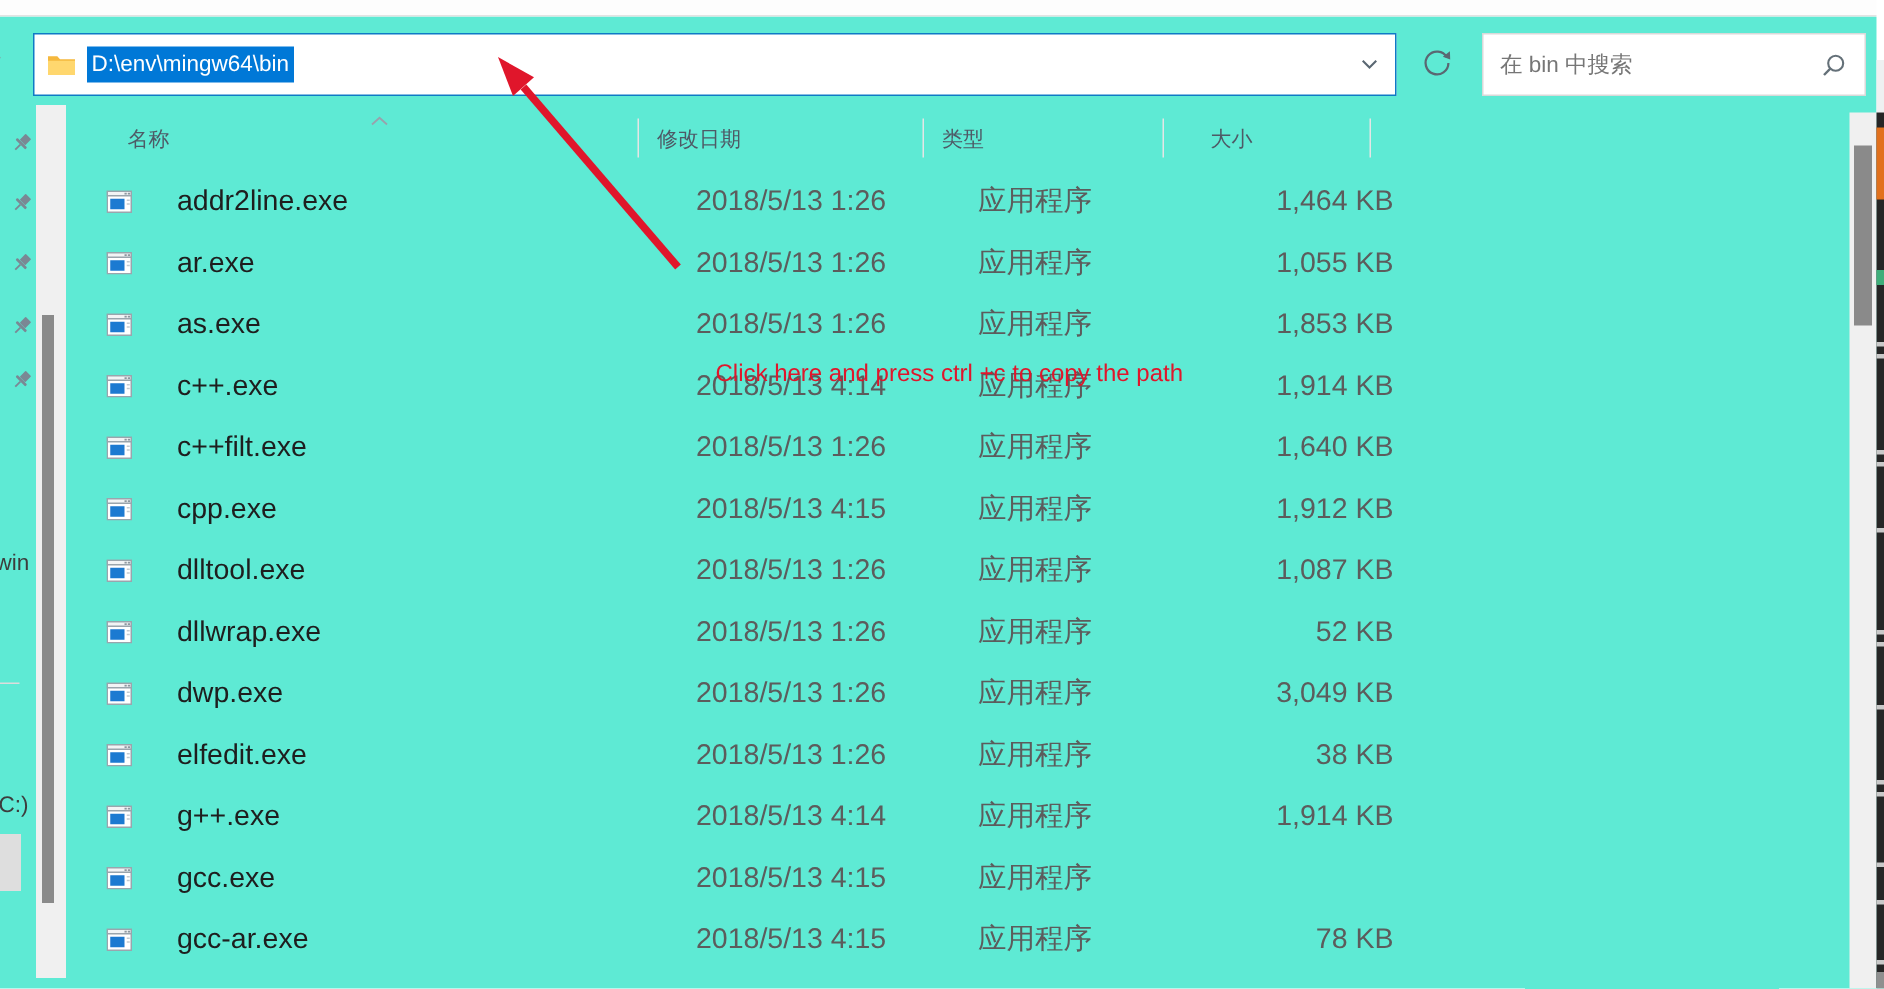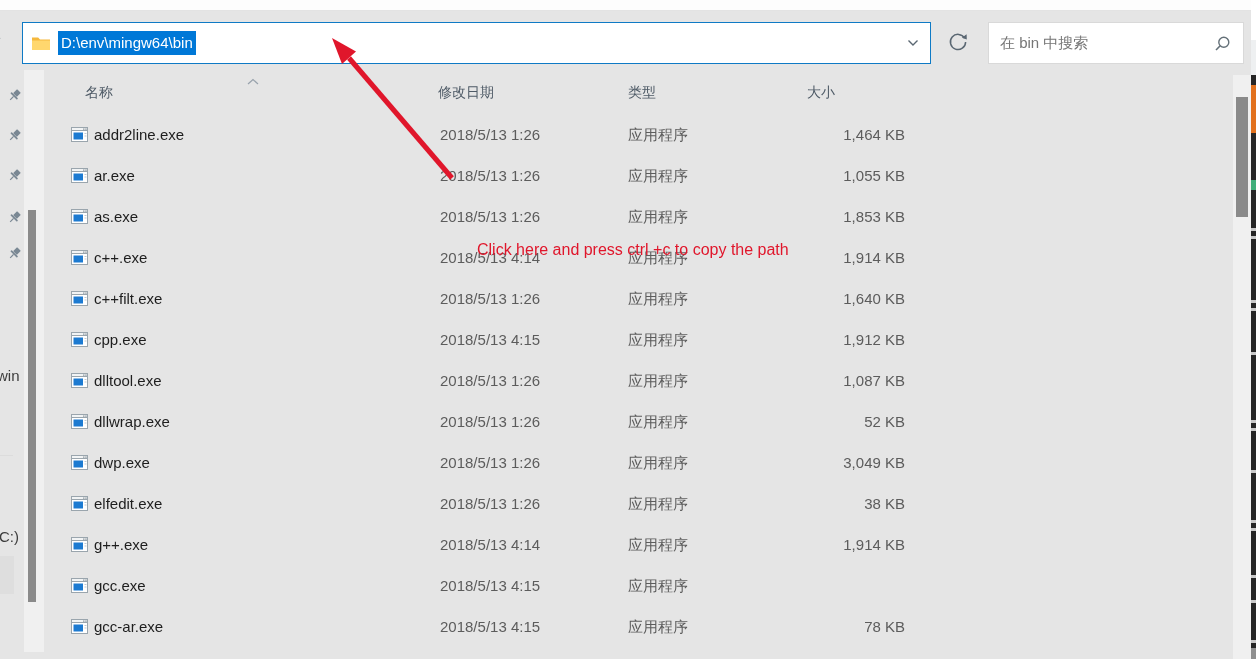--- a/index.html
+++ b/index.html
@@ -1,16 +1,16 @@
 <!DOCTYPE html>
 <html><head>
 <meta charset="utf-8">
 <style>
   html,body{margin:0;padding:0;background:#fff;}
-  .stage{position:relative;width:1256px;height:659px;background:#e5e5e5;overflow:hidden;
+  .stage{position:relative;width:1256px;height:659px;background:#5eead4;overflow:hidden;
          font-family:"Liberation Sans","DejaVu Sans",sans-serif;}
   
   .top-chrome{position:absolute;left:0;top:0;width:100%;height:10px;background:#fdfdfd;border-bottom:1px solid #e3e3e3;}
   
   .nav-fragment{position:absolute;left:-4px;top:38px;width:8px;height:10px;border-top:2px solid #8a949c;transform:rotate(-40deg);}
   
   .address-bar{position:absolute;left:22px;top:22px;width:907px;height:40px;border:1px solid #0f7ac5;background:#fff;display:flex;align-items:center;}
   .addr-folder{margin-left:8px;flex:0 0 auto;display:flex;}
   .addr-path{margin-left:7px;background:#0078d7;color:#fff;font-size:15px;padding:3px 3px 4px 3px;white-space:pre;}
   .addr-spacer{flex:1;}
@@ -29,21 +29,21 @@
   .side-divider{position:absolute;left:0;top:455px;width:13px;height:1px;background:#dcdcdc;}
   .side-drive{position:absolute;left:-1px;top:528px;font-size:15px;color:#3d3d3d;}
   .side-hover{position:absolute;left:0;top:556px;width:14px;height:38px;background:#dedede;}
   
   .hdr{position:absolute;top:84px;font-size:14px;color:#4e5a66;}
   .hdr-sep{position:absolute;top:79px;width:1px;height:26px;background:#e5e5e5;}
   .sort-ind{position:absolute;left:246px;top:72px;}
   
   .rows{position:absolute;left:0;top:114px;width:1232px;}
   .row{position:relative;height:41px;}
-  .cell{position:absolute;top:0;line-height:41px;font-size:15px;white-space:nowrap;}
+  .cell{position:absolute;top:0;line-height:41px;font-size:19px;white-space:nowrap;margin-left:24px;}
   .cell-icon{position:absolute;left:71px;top:13px;display:flex;}
   .c-name{left:94px;color:#1e1e1e;}
   .c-date{left:440px;color:#5c5c5c;}
   .c-type{left:628px;color:#5c5c5c;}
   .c-size{left:765px;width:140px;text-align:right;color:#5c5c5c;}
   
   .list-track{position:absolute;left:1233px;top:75px;width:18px;height:584px;background:#f0f0f0;}
   .list-thumb{position:absolute;left:1236px;top:97px;width:12px;height:120px;background:#8a8a8a;}
   
   .edge{position:absolute;left:1251px;top:0;width:5px;height:659px;background:#fff;}

